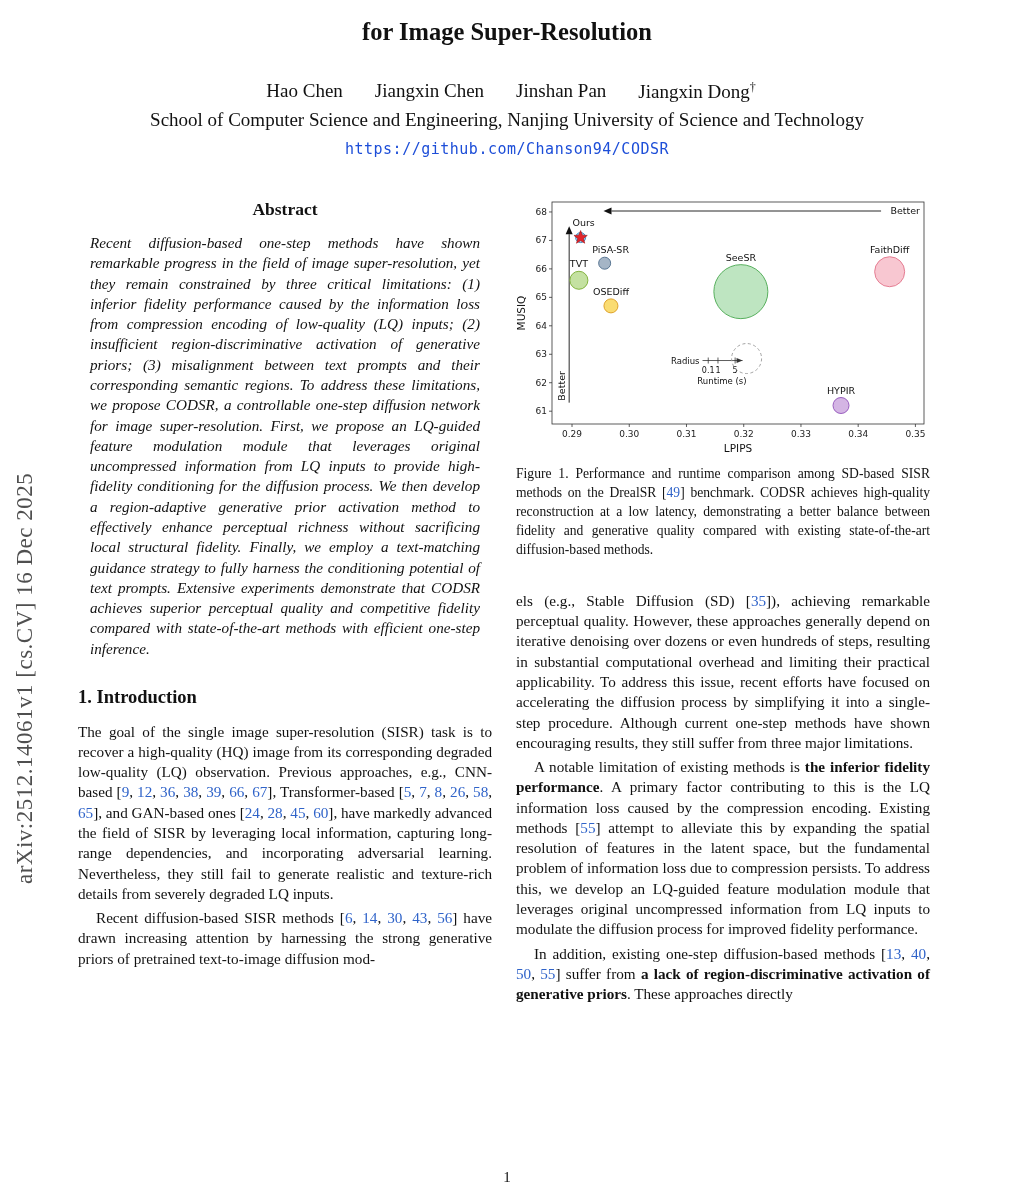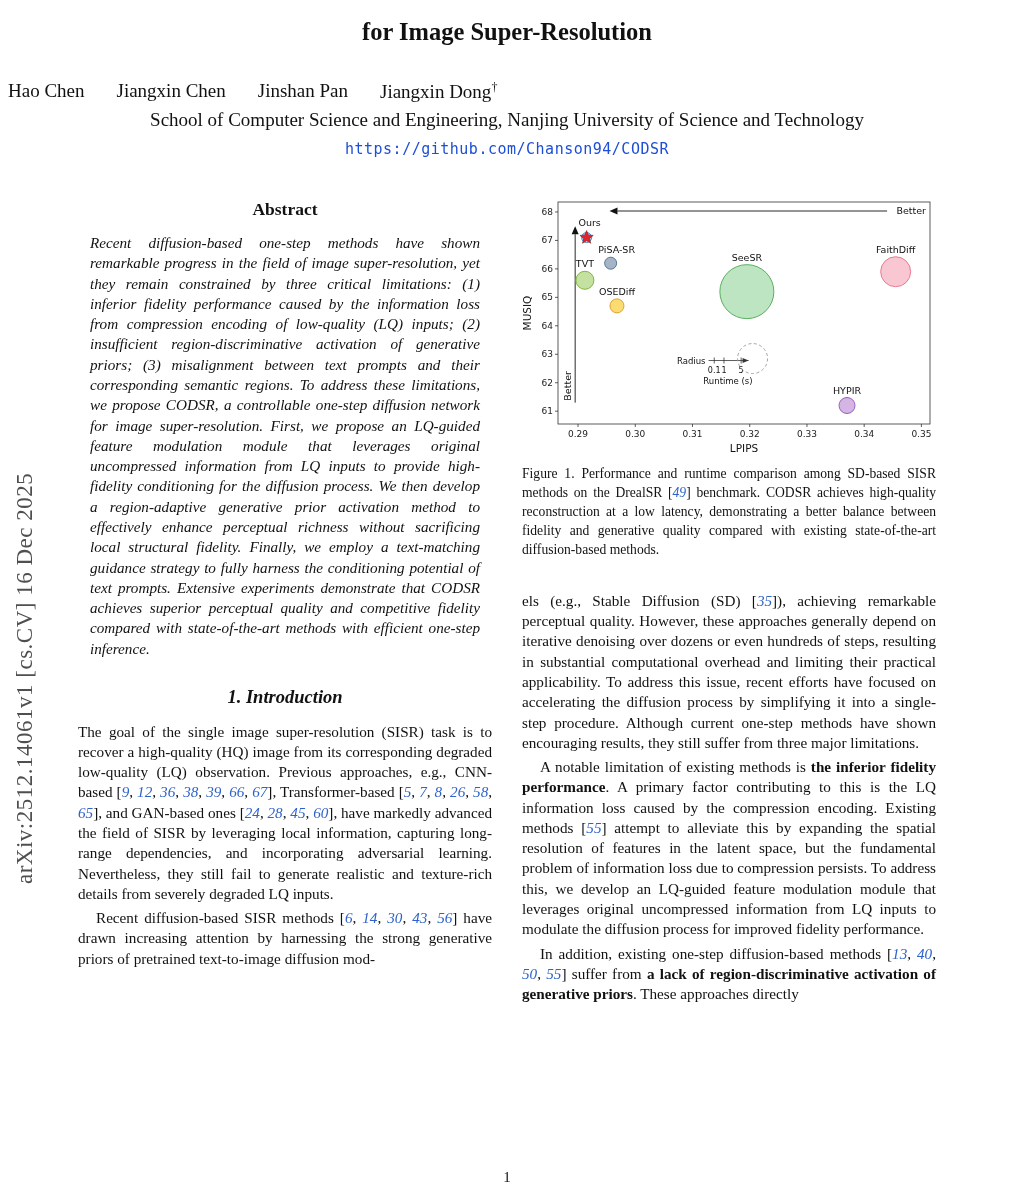--- a/index.html
+++ b/index.html
@@ -8,35 +8,35 @@
     width:1014px; height:1200px; position:relative; overflow:hidden;
     background:#ffffff; color:#111;
     font-family:"Liberation Serif", serif;
   }
   .arxiv-stamp {
     position:absolute; left:12px; top:884px;
     transform:rotate(-90deg); transform-origin:0 0;
     white-space:nowrap; font-size:23px; letter-spacing:0.5px; color:#4f4f4f;
   }
   .title { text-align:center; font-weight:bold; font-size:24.5px; line-height:1.32; margin-top:16px; }
-  .authors { display:flex; justify-content:flex-start; gap:32px; font-size:19px; margin-top:32px;padding-left:8px; }
+  .authors { display:flex; justify-content:center; gap:32px; font-size:19px; margin-top:32px;padding-left:8px; }
   .authors sup { font-size:12px; }
   .affiliation { text-align:center; font-size:19px; margin-top:5px; }
   .link {
     text-align:center; font-family:"DejaVu Sans Mono", monospace;
     font-size:15px; color:#1d4ed8; margin-top:9px; letter-spacing:0.5px;
   }
-  .columns { display:flex; gap:30px; padding:0 78px; margin-top:38px; }
+  .columns { display:flex; gap:24px; padding:0 78px; margin-top:38px; }
   .col { width:414px; font-size:15.2px; line-height:1.335; text-align:justify; }
   .abs-head { text-align:center; font-weight:bold; font-size:17.5px; margin:2px 0 12px; }
   .abstract { font-style:italic; margin:12px; }
-  .sec-head { font-weight:bold; font-size:18.5px; margin:26px 0 12px; text-align:center;font-style:italic; }
+  .sec-head { font-weight:bold; font-size:18.5px; margin:26px 0 12px; text-align:left; }
   p.body { margin:0 0 4px; }
   p.indent { text-indent:18px; }
-  .cite { color:#2f63c9;font-style:italic; }
+  .cite { color:#2f63c9; }
   .b { font-weight:bold; }
   .figure { width:414px; height:258px; }
   #chart text { font-family:"DejaVu Sans", sans-serif; }
   .caption { font-size:13.6px; line-height:1.4; margin:10px 0 0; }
   .rc-first { margin-top:32px !important; }
   .pageno { position:absolute; bottom:14px; left:0; width:100%; text-align:center; font-size:15px; }
 </style>
 </head>
 <body>
 

